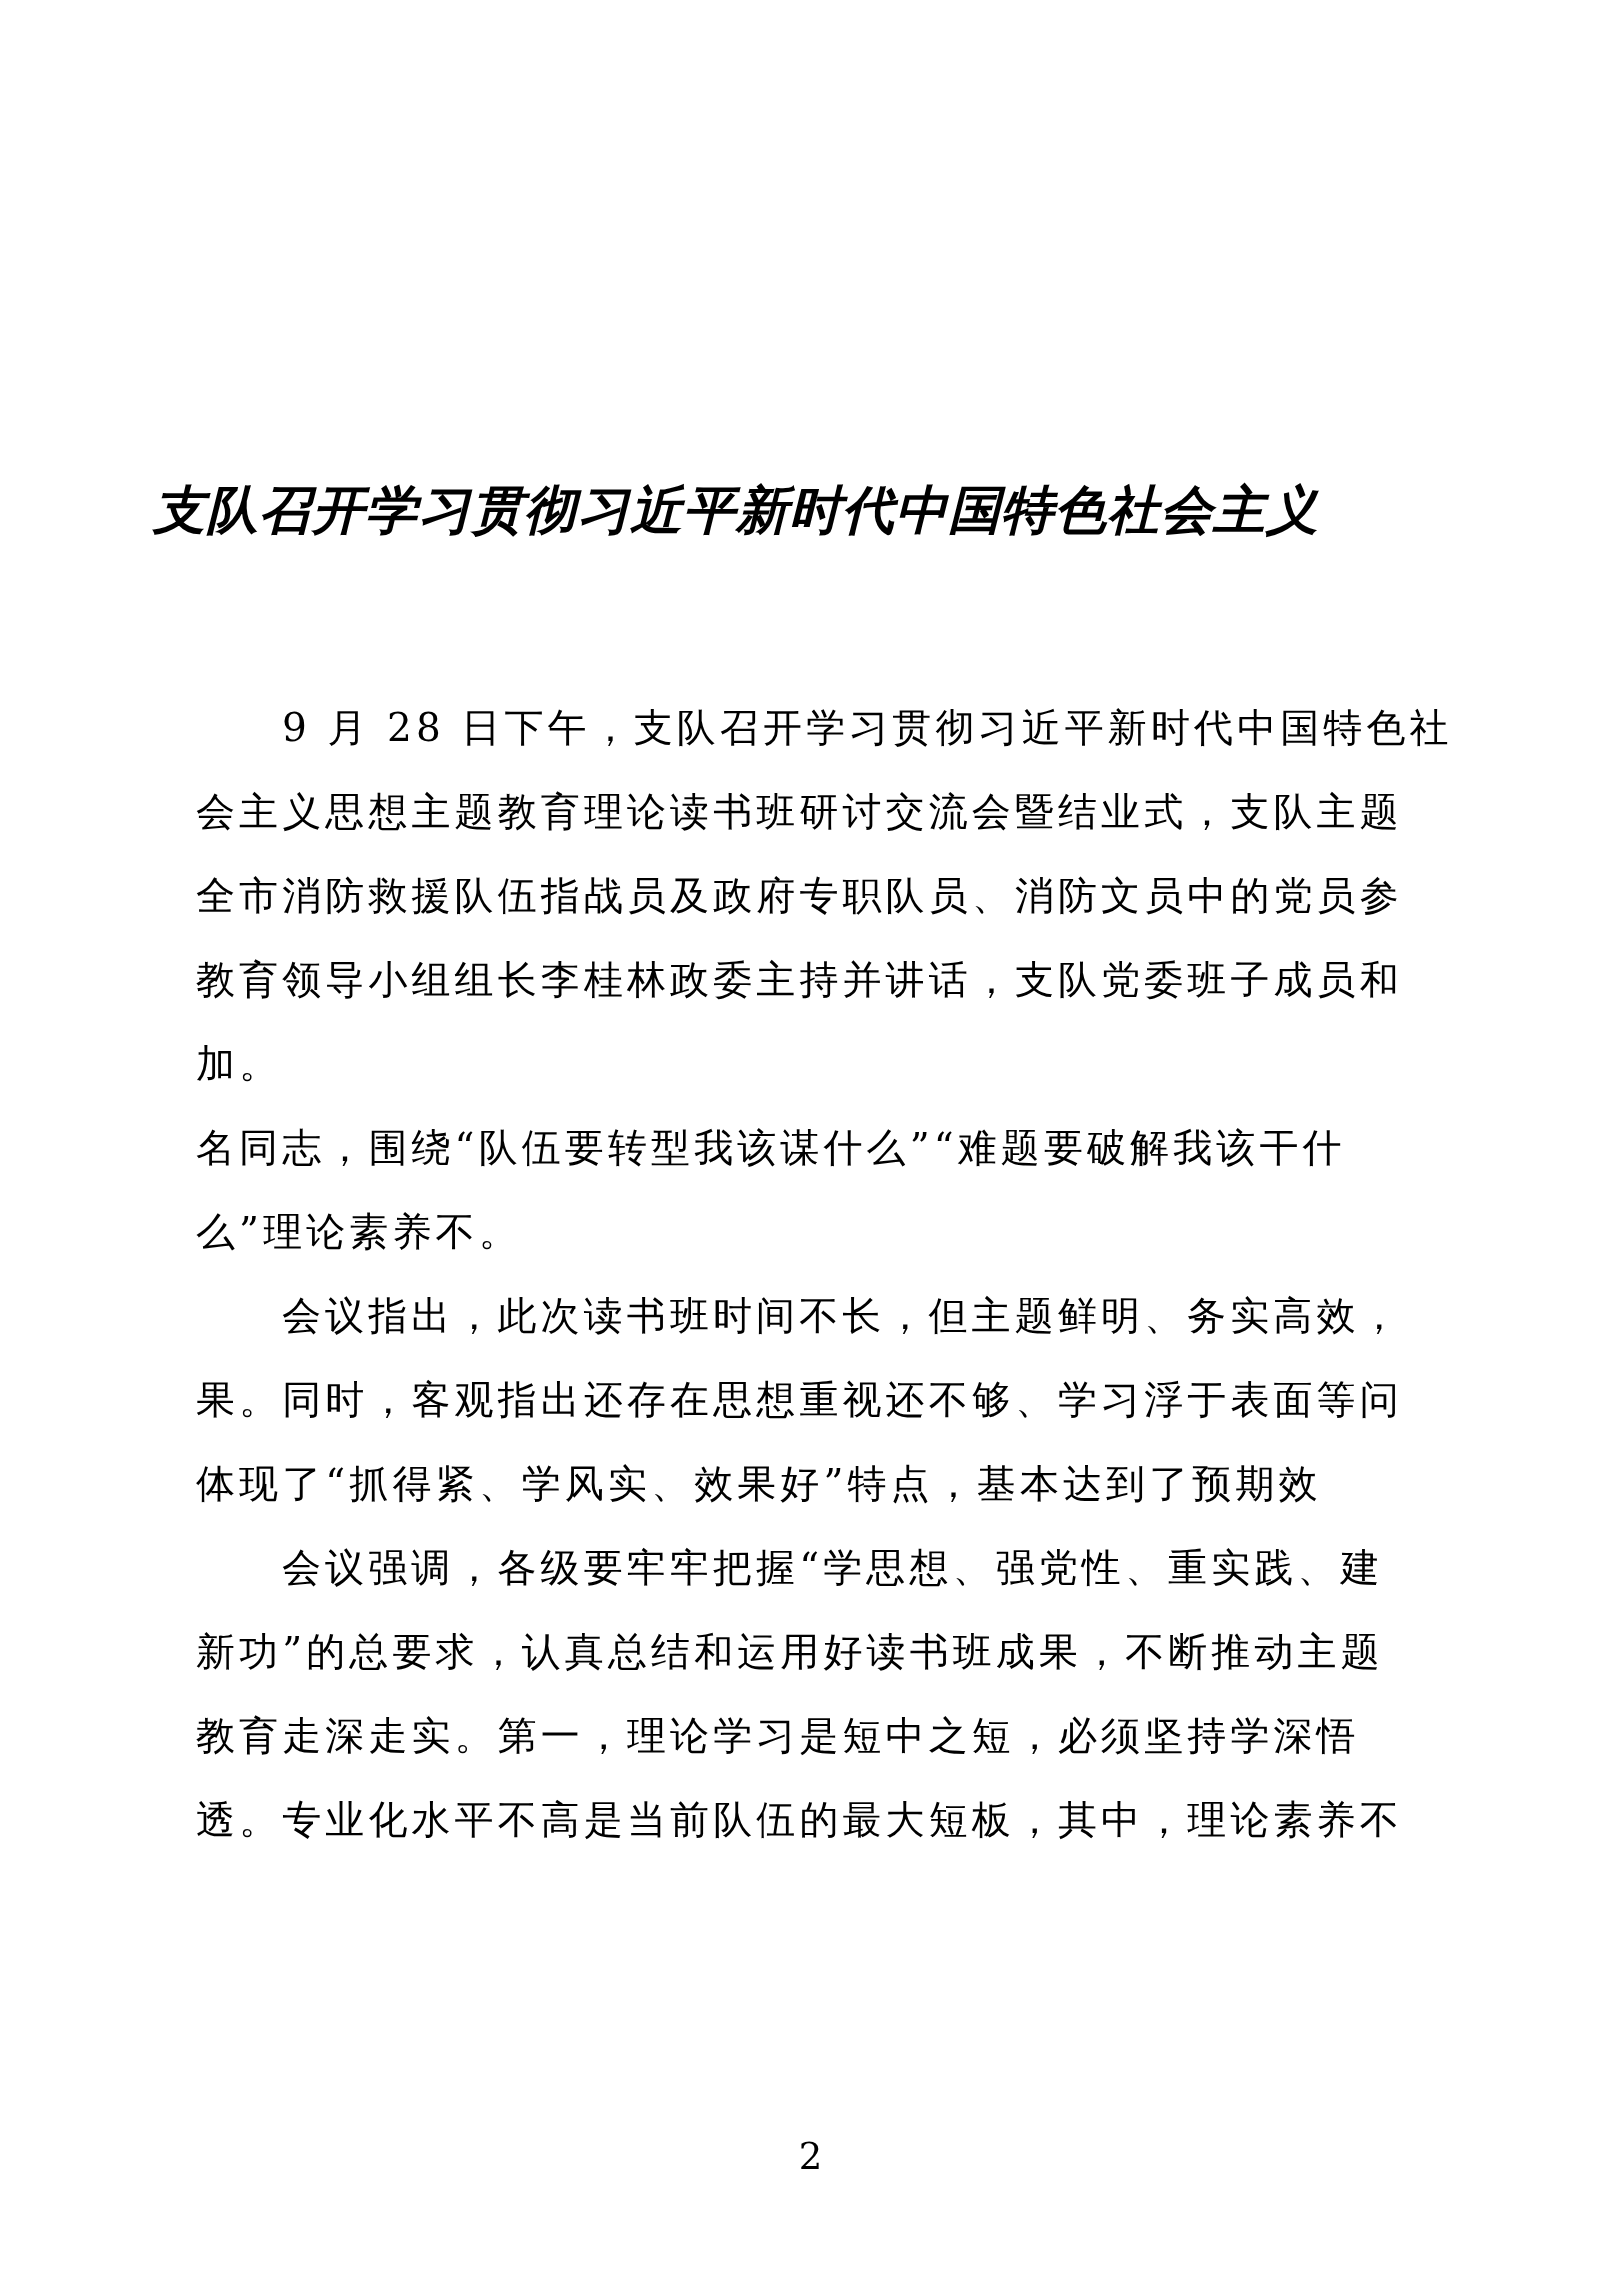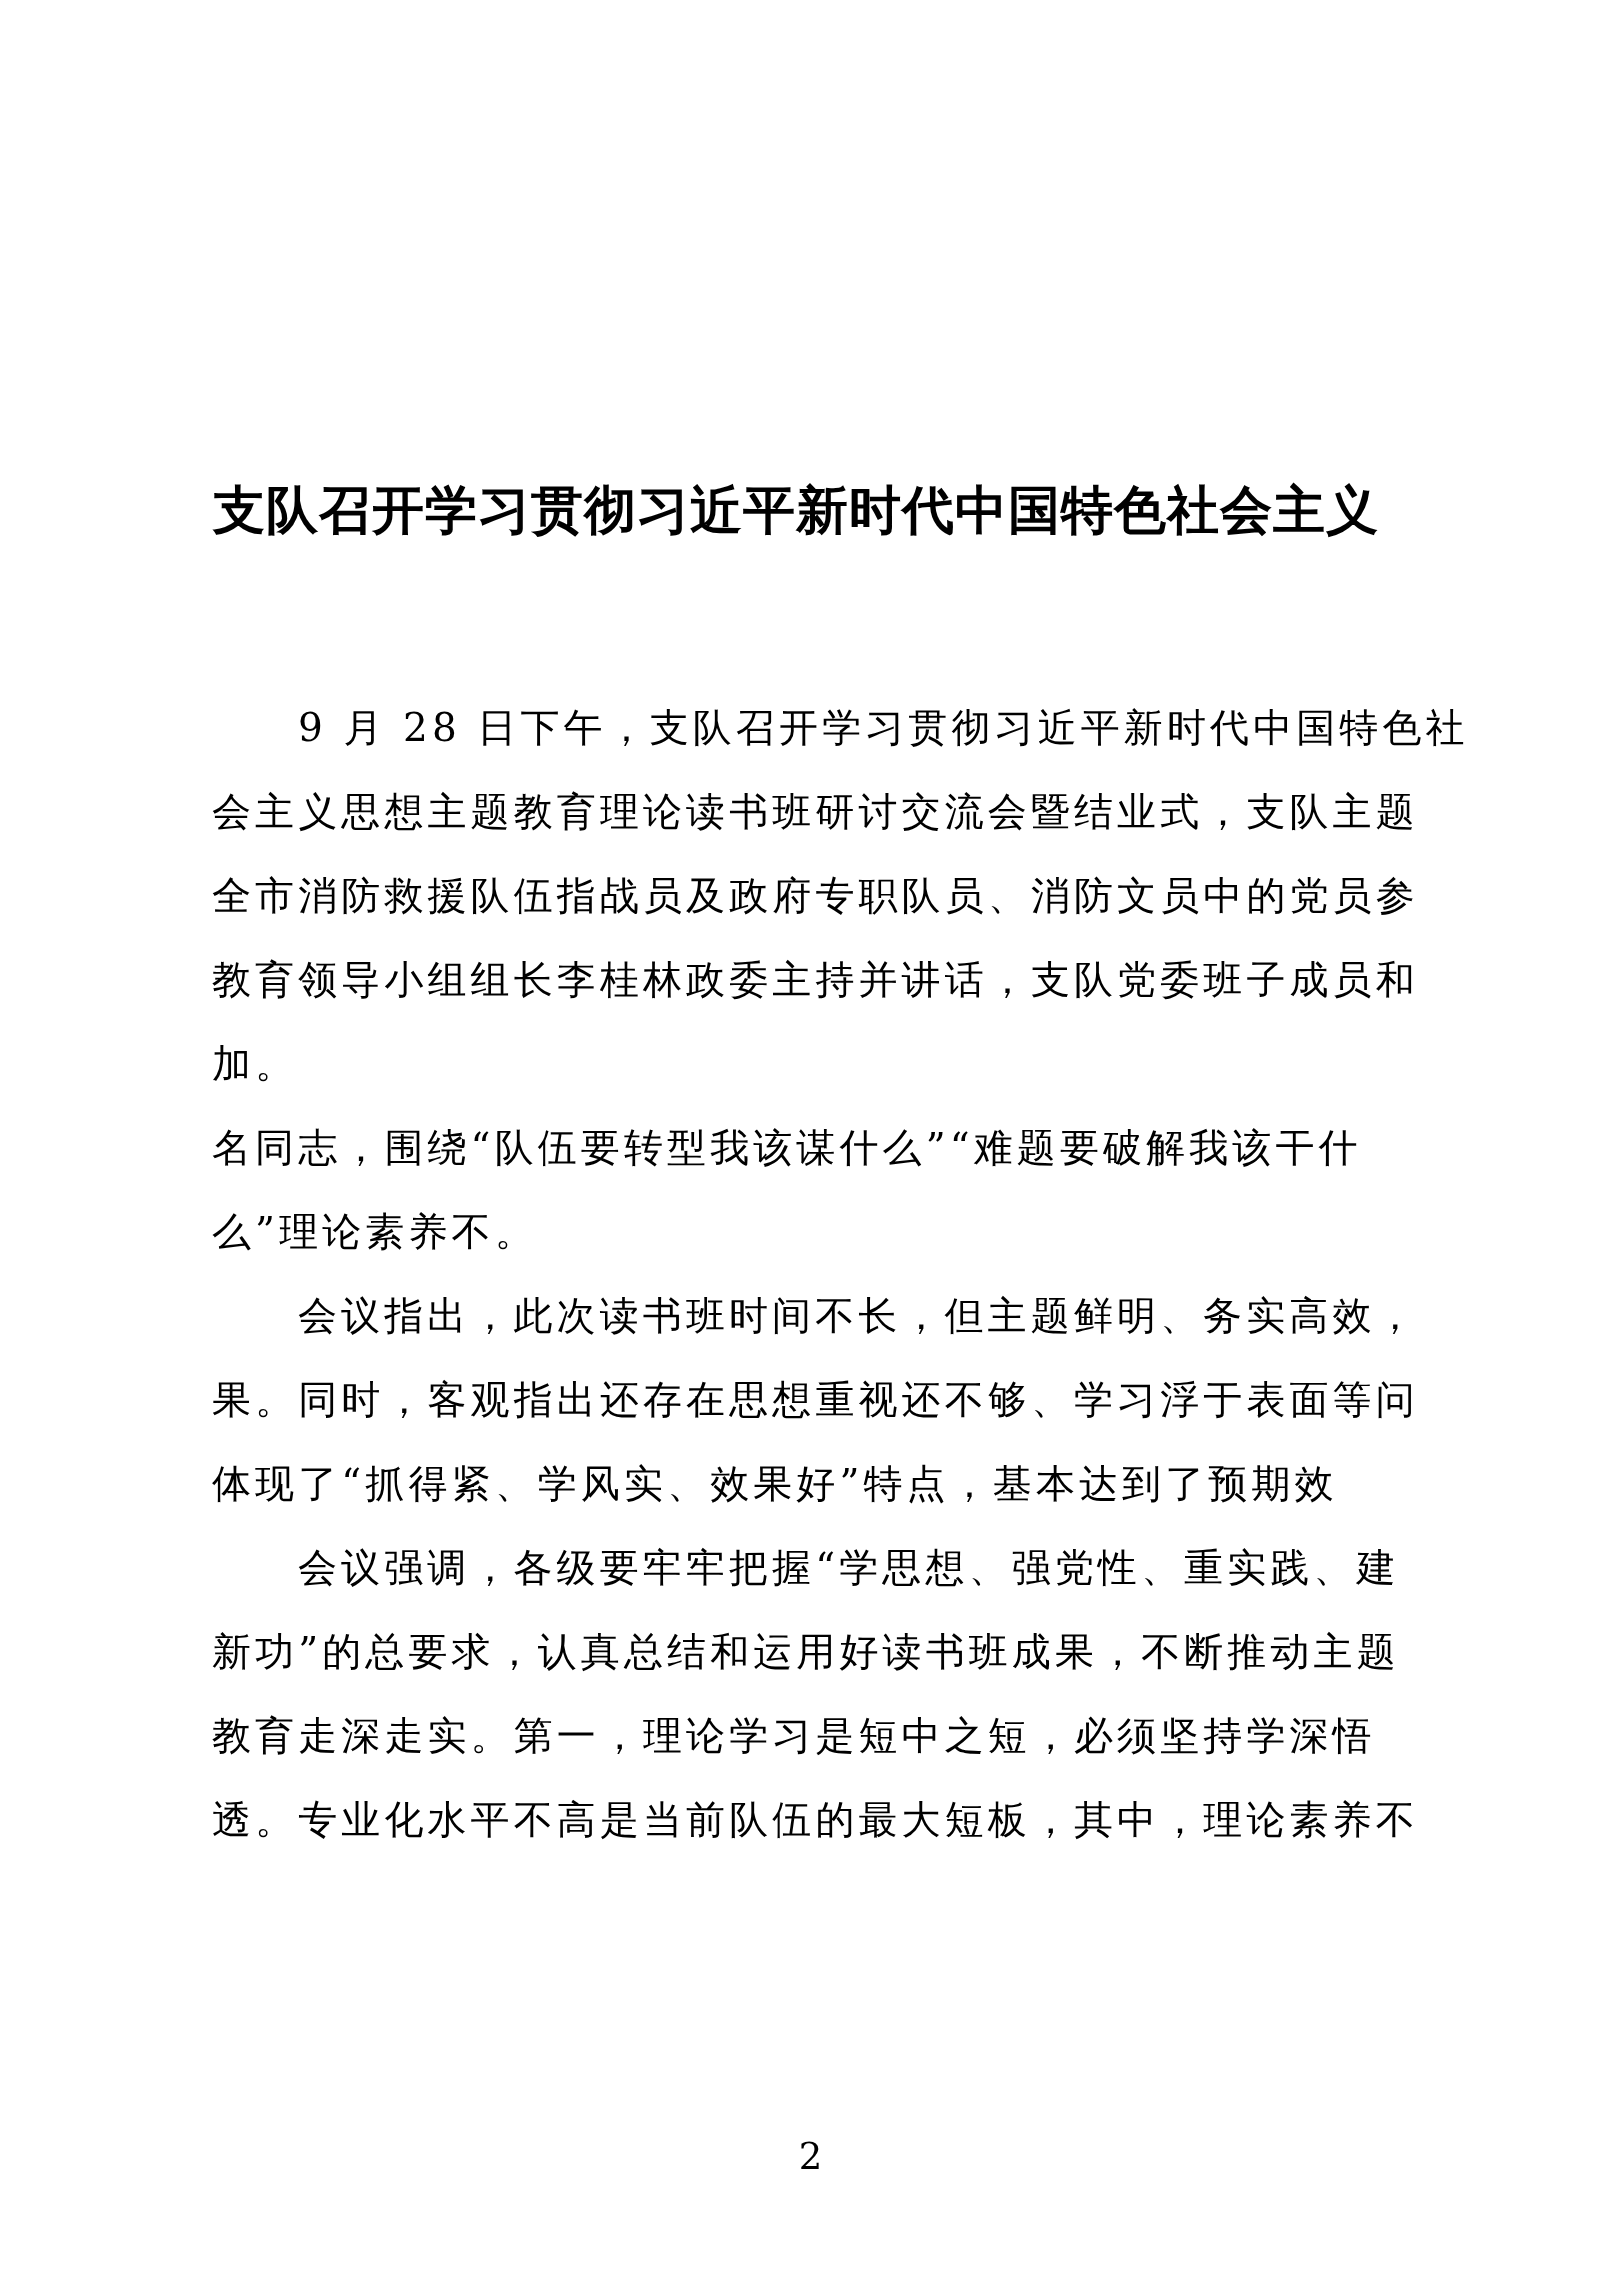--- a/index.html
+++ b/index.html
@@ -17,30 +17,30 @@
     .page {
       position: absolute;
       left: 0;
       top: 0;
       width: 1621px;
       height: 2293px;
       background: #ffffff;
     }
     .title {
       position: absolute;
-      left: 142px;
+      left: 153px;
       top: 469px;
       width: 1308px;
-      text-align: center;
       font-family: "DejaVu Sans", sans-serif;
       font-weight: bold;
       font-size: 52px;
       line-height: 83px;
       letter-spacing: 1px;
       margin: 0;
+      font-style: italic;
     }
     .title .tline {
       display: block;
       white-space: nowrap;
     }
     .body-text {
       position: absolute;
       left: 196px;
       top: 686px;
       width: 1219px;
@@ -57,21 +57,20 @@
     }
     .para .pline {
       display: block;
       white-space: nowrap;
     }
     .para .pline.first {
       padding-left: 86px;
     }
     .para.lines {
       text-indent: 0;
-      margin-left: 16px;
     }
     .page-number {
       position: absolute;
       left: 0;
       width: 1621px;
       top: 2132px;
       text-align: center;
       font-family: "DejaVu Serif", serif;
       font-size: 37px;
       line-height: 49px;

